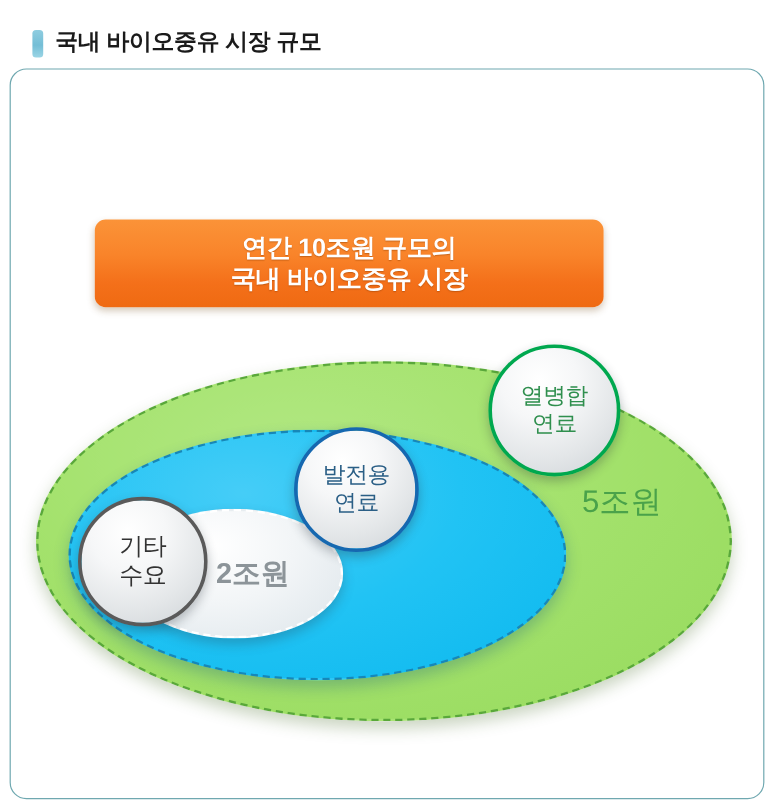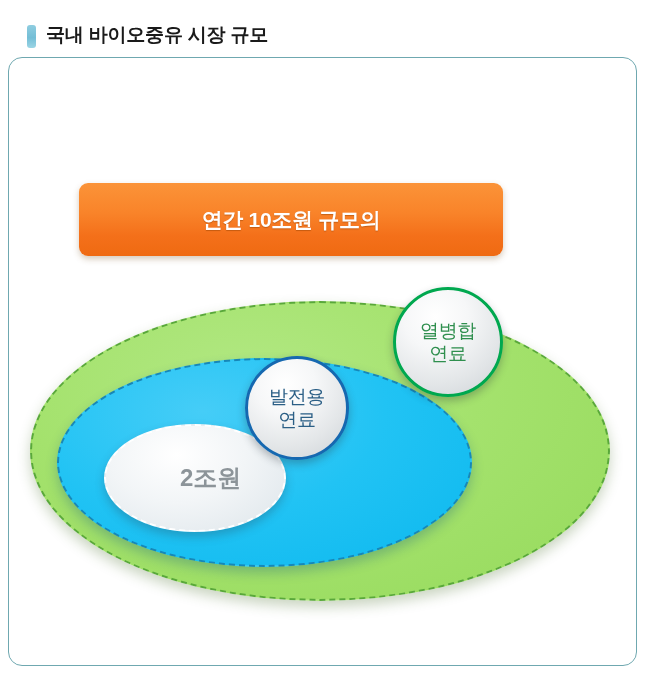--- a/index.html
+++ b/index.html
@@ -166,21 +166,21 @@
     background: radial-gradient(circle at 38% 26%, #ffffff 0%, #f6f7f8 32%, #e3e6e8 66%, #cdd2d6 100%);
     box-shadow: 0 4px 9px rgba(40, 50, 60, 0.32);
   }
   .node-line {
     font-size: 19px;
     letter-spacing: -0.3px;
     white-space: nowrap;
   }
 
   .node-green {
-    left: 393px;
+    left: 407px;
     top: 287px;
     width: 110px;
     height: 110px;
     border: 3.5px solid #00a84f;
   }
   .node-green .node-line { color: #2f8f4e; }
 
   .node-blue {
     left: 245px;
     top: 356px;
@@ -204,34 +204,40 @@
 
 <div class="page-header">
   <div class="title-marker"></div>
   <div class="page-title">국내 바이오중유 시장 규모</div>
 </div>
 
 <div class="content-panel"></div>
 
 <div class="banner">
   <div class="banner-line">연간 10조원 규모의</div>
+  <div class="banner-line">국내 바이오중유 시장</div>
 </div>
 
 <div class="venn-stage">
 
   <div class="ellipse ellipse-green"></div>
   <div class="ellipse ellipse-blue"></div>
   <div class="ellipse ellipse-inner"></div>
 
+  <div class="amount-label amount-green">5조원</div>
   <div class="amount-label amount-gray">2조원</div>
 
   <div class="node node-green">
     <div class="node-line">열병합</div>
     <div class="node-line">연료</div>
   </div>
 
   <div class="node node-blue">
     <div class="node-line">발전용</div>
     <div class="node-line">연료</div>
   </div>
 
+  <div class="node node-gray">
+    <div class="node-line">기타</div>
+    <div class="node-line">수요</div>
+  </div>
 
 </div>
 
 </body></html>

